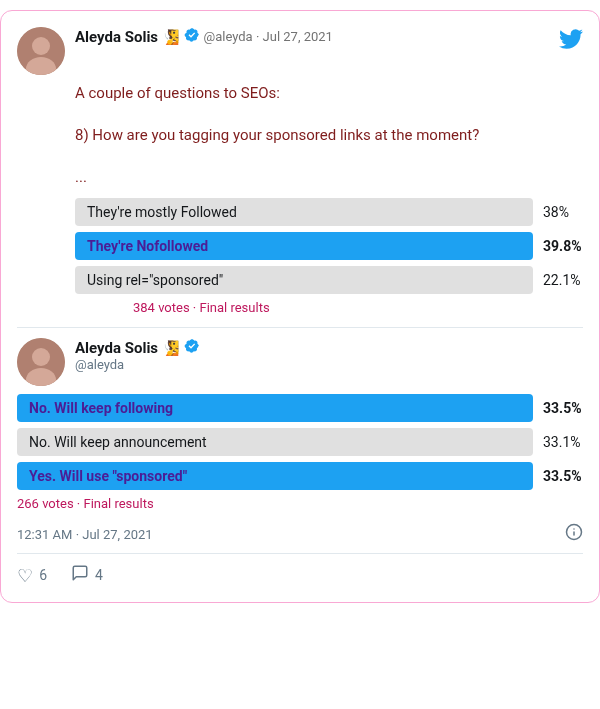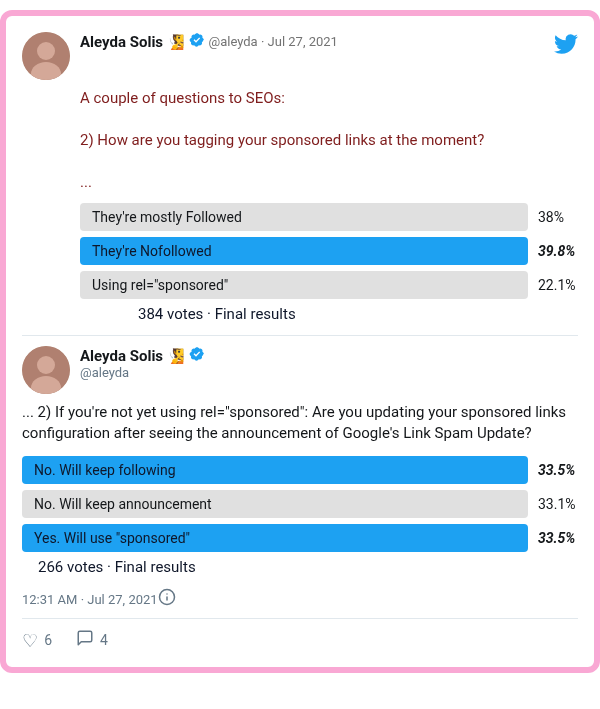--- a/index.html
+++ b/index.html
@@ -81,41 +81,40 @@
       flex: 1;
       padding: 6px 12px;
       border-radius: 4px;
       font-size: 14px;
       font-weight: 400;
       color: #14171a;
       min-width: 0;
     }
     .poll-option.highlighted {
       background: #1da1f2;
-      color: #0f172a;
-      font-weight: 400;
+      color: #4c1d95;
+      font-weight: 700;
     }
     .poll-option.normal {
       background: #e0e0e0;
       color: #14171a;
     }
     .poll-pct {
       font-size: 14px;
       color: #14171a;
       font-weight: 400;
       min-width: 40px;
       text-align: left;
     }
     .poll-pct.bold {
       font-weight: 700;
-      font-style: italic;
     }
     .poll-meta {
-      font-size: 15px;
-      color: #0f172a;
+      font-size: 13px;
+      color: #be185d;
       margin-bottom: 12px;
       margin-left: 58px;
     }
     .divider {
       border: none;
       border-top: 1px solid #e1e8ed;
       margin: 10px 0;
     }
     
     .tweet2-header {
@@ -147,21 +146,21 @@
       position: absolute;
       top: 16px;
       right: 16px;
       color: #1da1f2;
       font-size: 24px;
     }
     .card-wrapper {
       position: relative;
       width: 600px;
       background: #fff;
-      border: 6px solid #f9a8d4;
+      border: 1px solid #f9a8d4;
       border-radius: 12px;
       padding: 16px;
       margin: 10px auto;
     }
     .footer {
       display: flex;
       align-items: center;
       justify-content: space-between;
       margin-top: 8px;
       padding-top: 10px;
@@ -188,20 +187,21 @@
       font-size: 18px;
       cursor: pointer;
     }
     .timestamp {
       font-size: 13px;
       color: #657786;
     }
     .timestamp-row {
       display: flex;
       align-items: center;
+      justify-content: space-between;
       margin-bottom: 2px;
     }
   </style>
 </head>
 <body>
 
 <div class="card-wrapper">
 
   <div class="twitter-logo">
     <svg width="24" height="24" viewBox="0 0 24 24" fill="#1da1f2">
@@ -229,21 +229,21 @@
         <span class="handle-date">
           <span>@aleyda</span> · <span>Jul 27, 2021</span>
         </span>
       </div>
     </div>
   </div>
 
   <div class="tweet-text">
     <div>A couple of questions to SEOs:</div>
     <br>
-    <div>2) How are you tagging your sponsored links at the moment?</div>
+    <div>8) How are you tagging your sponsored links at the moment?</div>
     <br>
     <div>...</div>
   </div>
 
   <div class="poll-container">
 
     <div class="poll-row">
       <div class="poll-option normal">They're mostly Followed</div>
       <span class="poll-pct">38%</span>
     </div>
@@ -277,39 +277,38 @@
         <span class="verified-icon">
           <svg width="16" height="16" viewBox="0 0 24 24" fill="#1da1f2">
               <path d="M22.25 12c0-1.43-.88-2.67-2.19-3.34.46-1.39.2-2.9-.81-3.91-1.01-1-2.52-1.27-3.91-.81-.67-1.31-1.9-2.19-3.34-2.19-1.43 0-2.67.88-3.33 2.19-1.4-.46-2.91-.19-3.92.81-1 1.01-1.27 2.52-.8 3.91C1.88 9.33 1 10.57 1 12c0 1.43.88 2.67 2.19 3.34-.46 1.39-.2 2.9.81 3.91 1.01 1 2.52 1.27 3.91.81.67 1.31 1.9 2.19 3.34 2.19 1.43 0 2.67-.88 3.33-2.19 1.4.46 2.91.19 3.92-.81 1-1.01 1.27-2.52.8-3.91 1.31-.67 2.19-1.91 2.19-3.34zm-11.71 4.2L6.8 12.46l1.41-1.42 2.26 2.26 4.8-5.23 1.47 1.36-6.2 6.77z"></path>
             </svg>
         </span>
       </div>
       <div class="tweet2-handle">@aleyda</div>
     </div>
   </div>
 
-  <div class="tweet2-text">... 2) If you're not yet using rel="sponsored": Are you updating your sponsored links configuration after seeing the announcement of Google's Link Spam Update?</div>
 
   <div class="poll-container" style="margin-left:0;">
 
     <div class="poll-row">
       <div class="poll-option highlighted">No. Will keep following</div>
       <span class="poll-pct bold">33.5%</span>
     </div>
 
     <div class="poll-row">
       <div class="poll-option normal">No. Will keep announcement</div>
       <span class="poll-pct">33.1%</span>
     </div>
 
     <div class="poll-row">
       <div class="poll-option highlighted">Yes. Will use "sponsored"</div>
       <span class="poll-pct bold">33.5%</span>
     </div>
-    <div class="poll-meta" style="margin-left:16px;">266 votes · Final results</div>
+    <div class="poll-meta" style="margin-left:0;">266 votes · Final results</div>
   </div>
 
   <div class="timestamp-row">
     <span class="timestamp">12:31 AM · Jul 27, 2021</span>
     <span class="info-icon" title="More info">
       <svg width="18" height="18" viewBox="0 0 24 24" fill="none" stroke="#657786" stroke-width="2" stroke-linecap="round" stroke-linejoin="round">
         <circle cx="12" cy="12" r="10"></circle>
         <line x1="12" y1="16" x2="12" y2="12"></line>
         <line x1="12" y1="8" x2="12.01" y2="8"></line>
       </svg>

